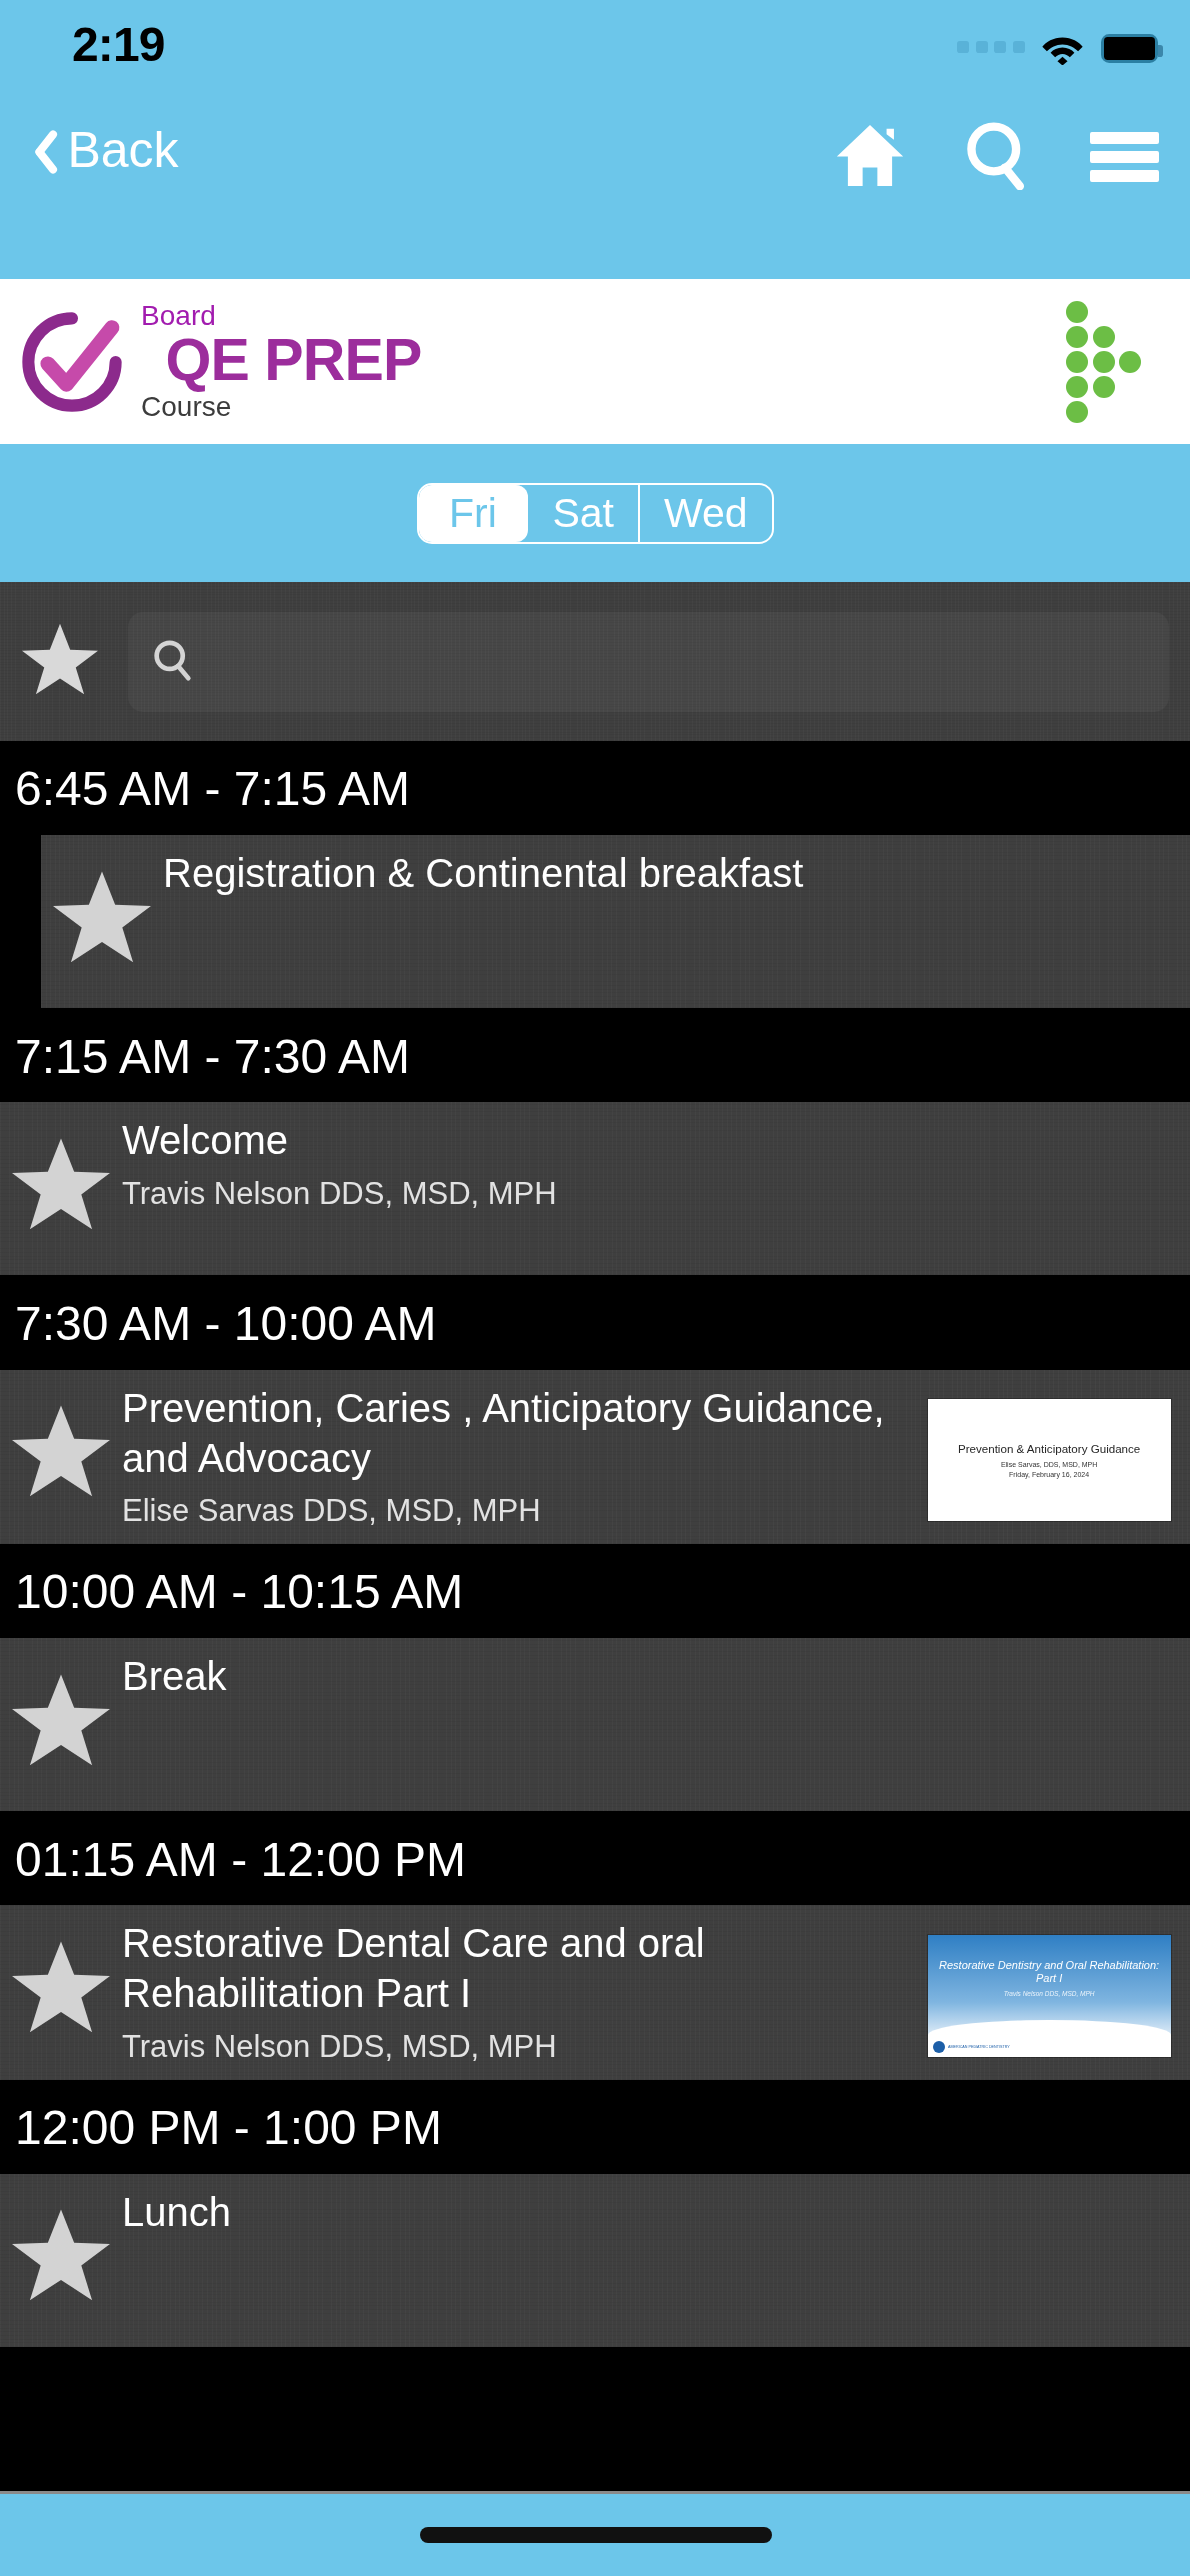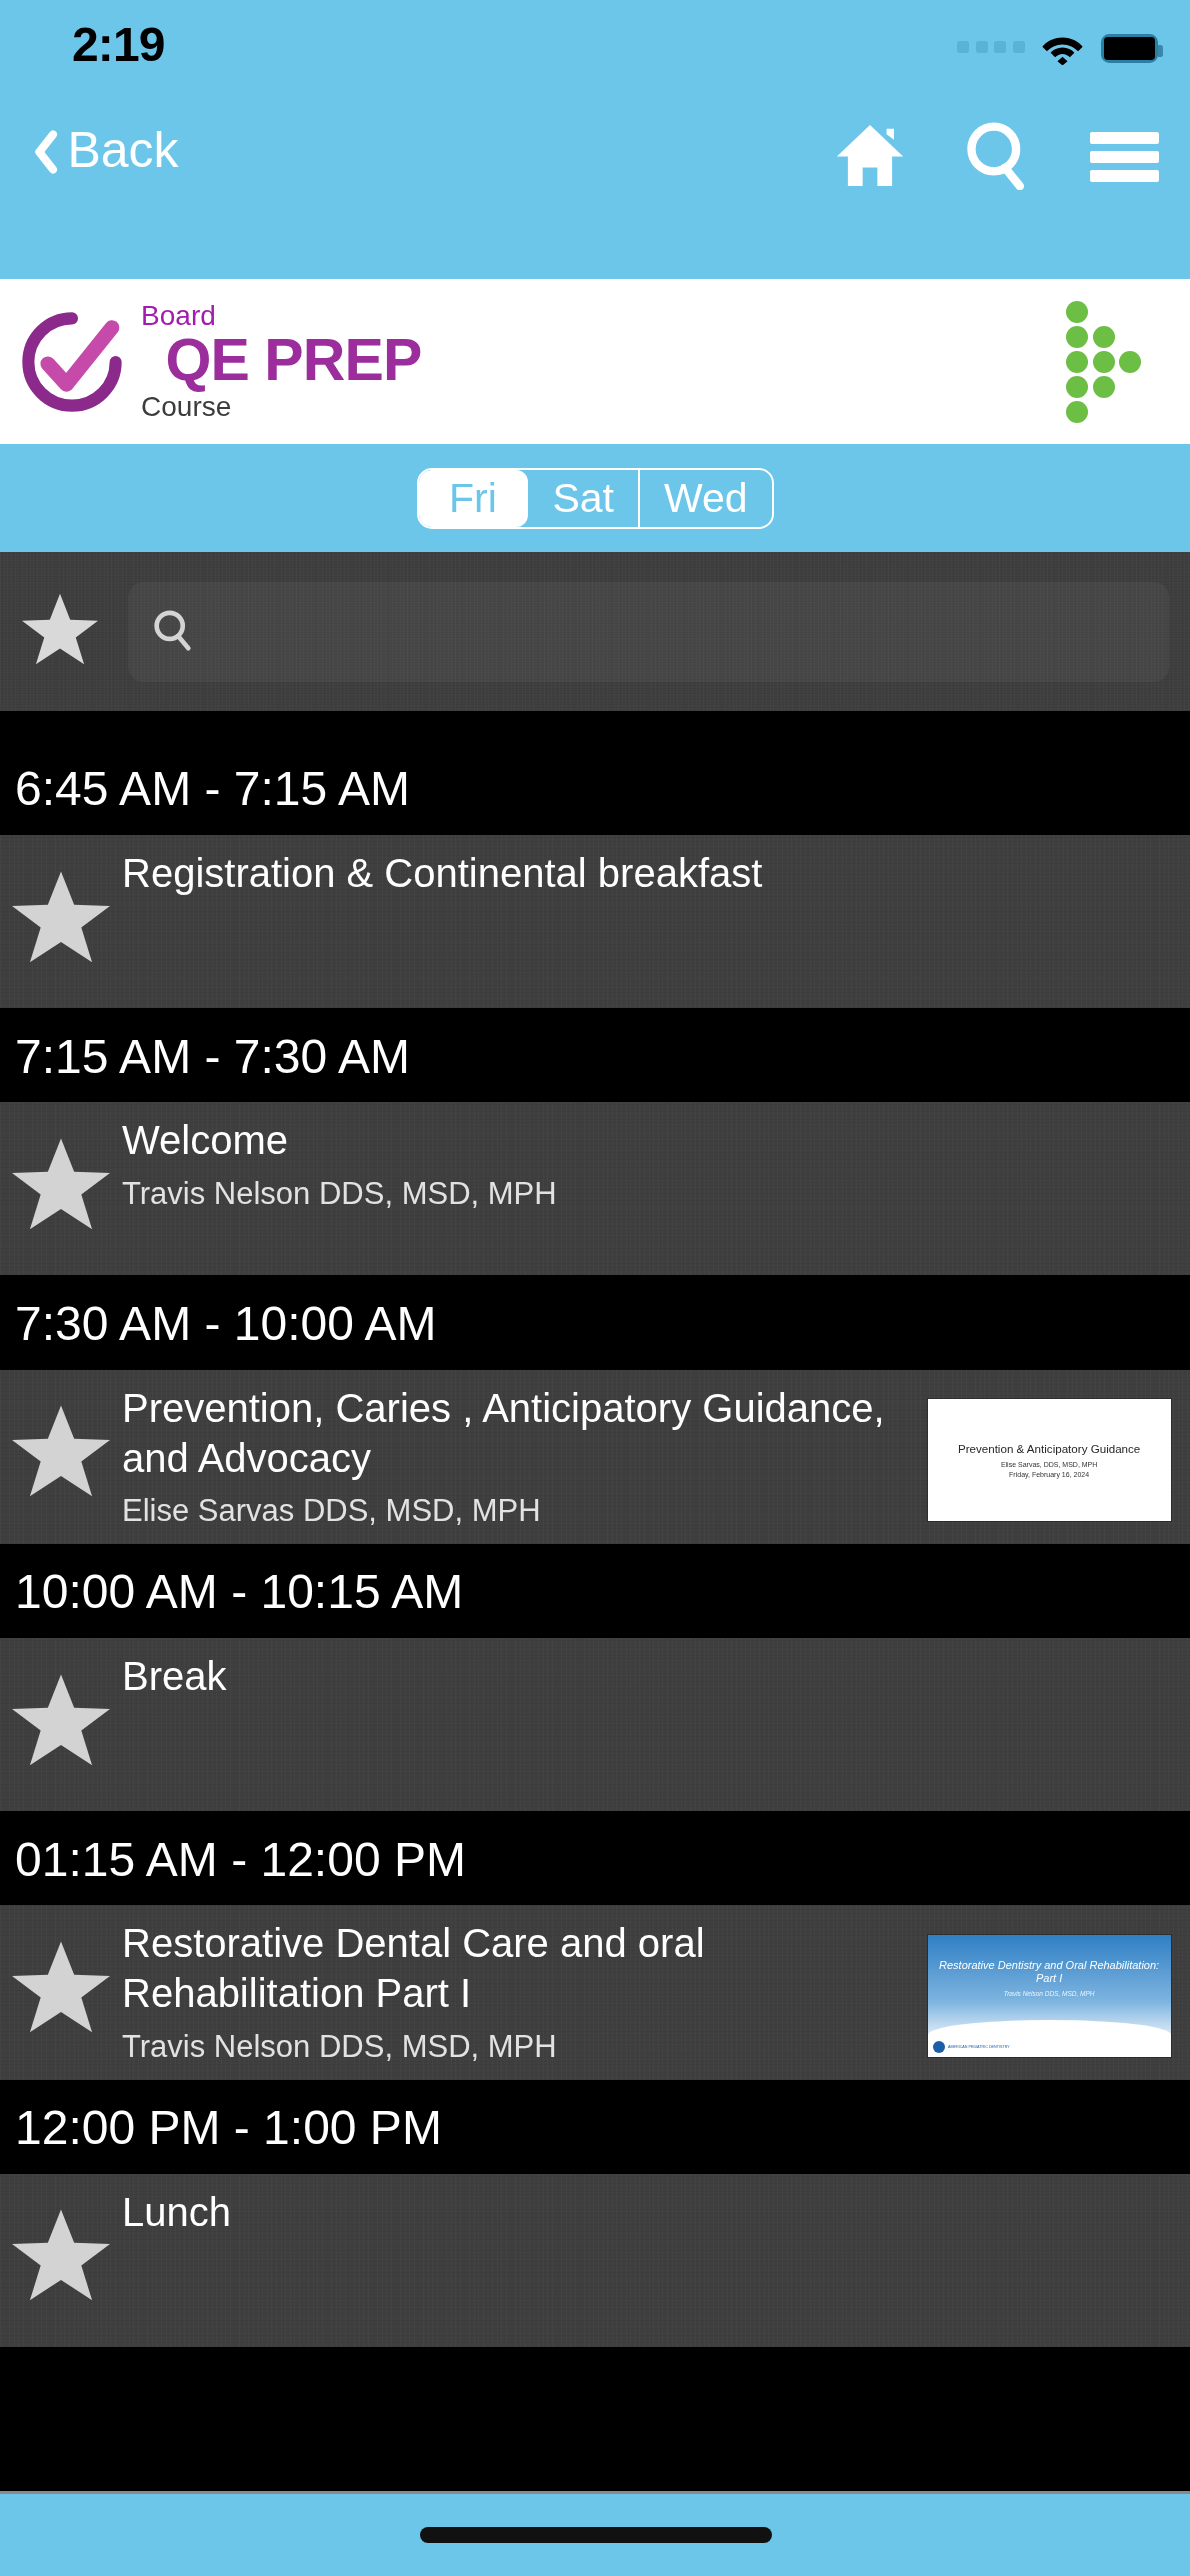--- a/index.html
+++ b/index.html
@@ -82,21 +82,21 @@
     font-size:28px; color:#3c3c3c; line-height:1; margin-top:2.8px; margin-left:3.7px;
   }
   .dotgrid { position:absolute; right:45px; top:20.4px; }
   .dotgrid .row { display:flex; height:25px; align-items:center;}
   .dotgrid .row i { width:22px; height:22px; border-radius:50%; margin-right:4.6px; display:block;}
   .dotgrid .row i.on { background:#6cbe45; }
   .dotgrid .row i.off { background:transparent; }
 
   
   .daysband {
-    height:108px; background:#6cc6ea; display:flex; align-items:center; justify-content:center;
+    height:138px; background:#6cc6ea; display:flex; align-items:center; justify-content:center;
   }
   .segmented {
     display:flex; border:2.8px solid #fff; border-radius:15px; overflow:hidden;
     height:61px;
   }
   .seg {
     min-width:109px; padding:0 24px; display:flex; align-items:center; justify-content:center;
     font-size:41px; color:#fff; border-right:2.8px solid #fff; cursor:pointer;
     background:transparent;
   }
@@ -294,21 +294,21 @@
           <line x1="28" y1="29" x2="39" y2="42" stroke="#d4d4d4" stroke-width="5" stroke-linecap="round"></line>
         </svg>
       </span>
       <input class="search-input" type="text" placeholder="" style="">
     </div>
   </div>
 
   <div class="scrollarea">
 
     <div class="timehdr">6:45 AM - 7:15 AM</div>
-    <div class="session" style="min-height:176px;">
+    <div class="session" style="min-height:176px;margin-left:41px;">
       <div class="star-col">
         <svg width="104" height="98" viewBox="0 0 86 82">
           <polygon points="43,2 54,30 84,31 60,49 69,78 43,61 17,78 26,49 2,31 32,30" fill="#d3d3d3"></polygon>
         </svg>
       </div>
       <div class="body">
         <div class="s-title">Registration &amp; Continental breakfast</div>
       </div>
     </div>
 

